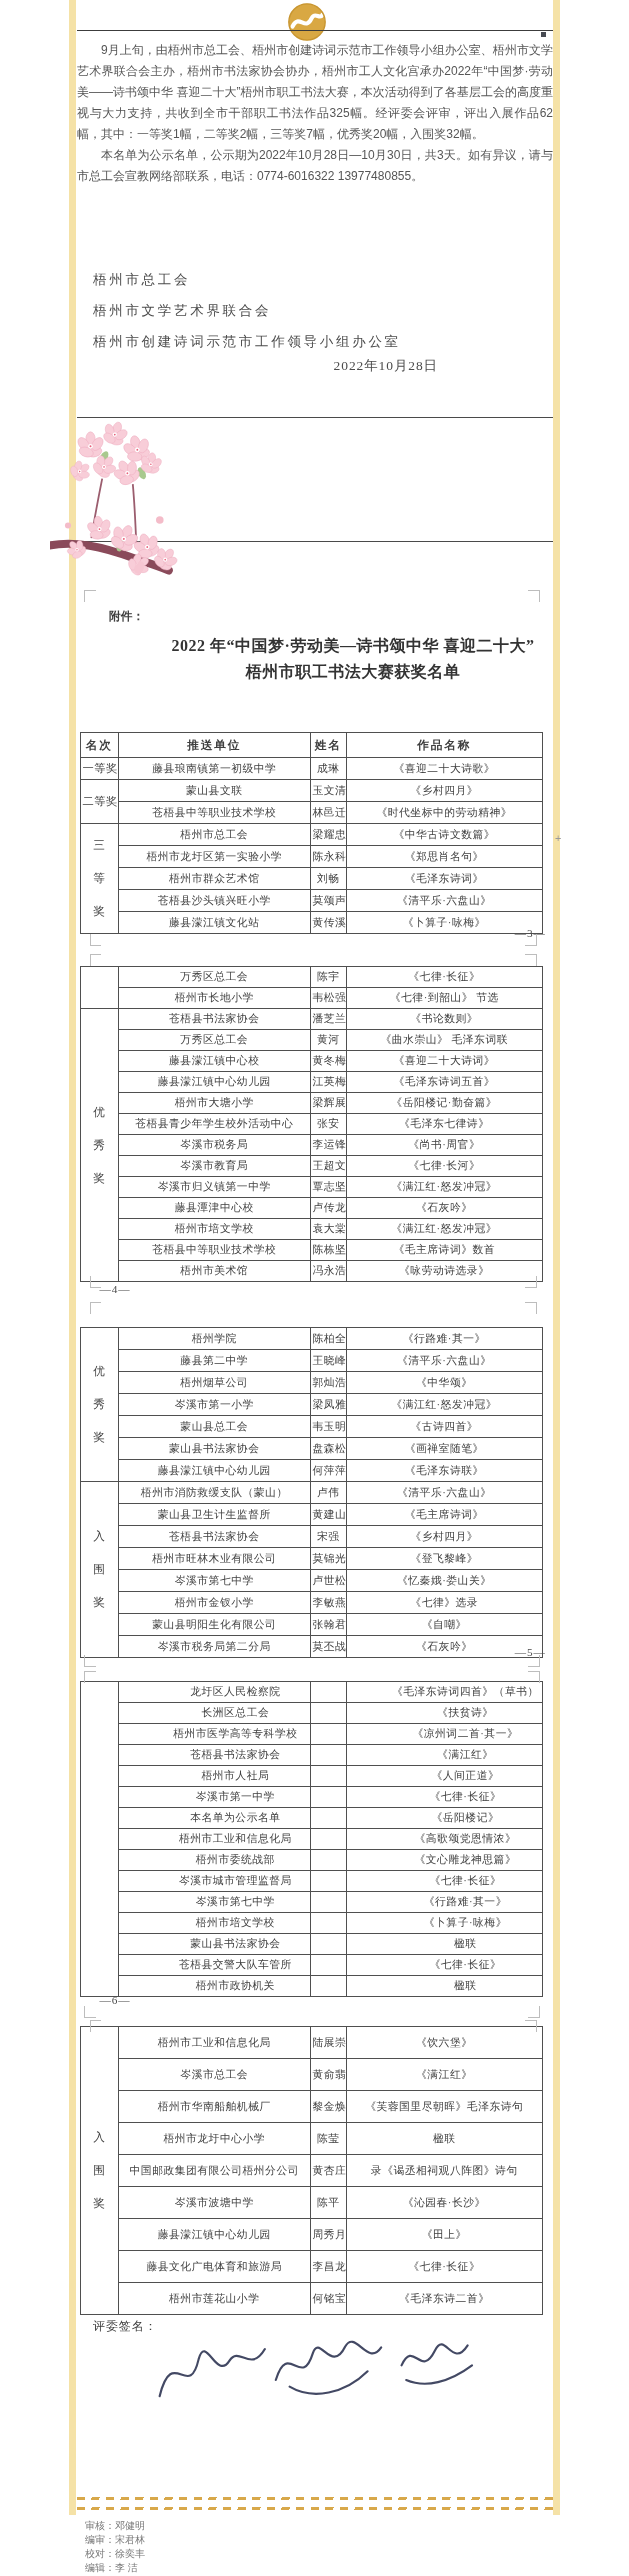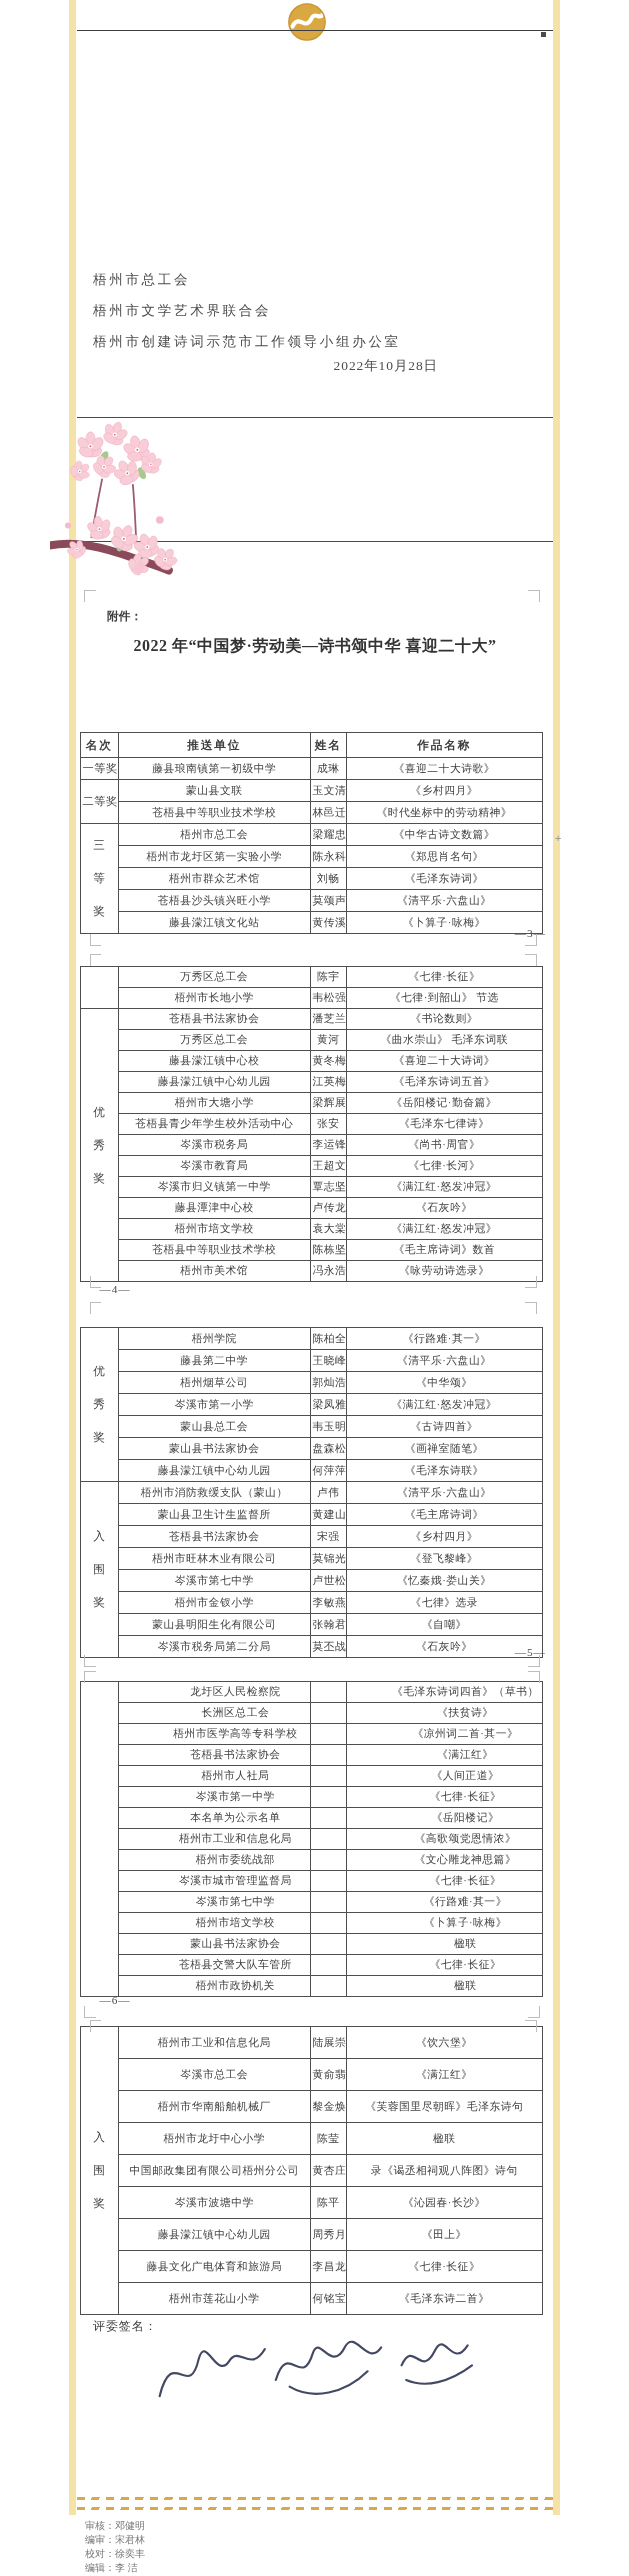--- a/index.html
+++ b/index.html
@@ -15,23 +15,23 @@
   #announce{position:absolute;left:0;top:40px;width:476px;color:#565656;font-size:12px;
             line-height:21px;text-align:justify;}
   #announce p{margin:0;text-indent:2em;}
   
   #signers{position:absolute;left:16px;top:264px;font-family:"Liberation Serif","DejaVu Serif",serif;
            font-size:13.5px;color:#4c4c4c;letter-spacing:2.7px;line-height:31px;}
   #sign-date{position:absolute;right:115px;top:357px;font-family:"Liberation Serif","DejaVu Serif",serif;
              font-size:13.5px;color:#4c4c4c;letter-spacing:0.9px;}
   .hline{position:absolute;left:0;width:476px;border-top:0.9px solid #4a4a4a;}
   
-  #attach-label{position:absolute;left:0;top:609px;font-family:"Liberation Serif","DejaVu Serif",serif;
-                font-weight:bold;font-size:11.7px;color:#3d3d3d;padding-left:30px;}
-  #doc-title{position:absolute;left:0;top:633px;width:476px;text-align:center;
+  #attach-label{position:absolute;left:32px;top:609px;font-family:"Liberation Serif","DejaVu Serif",serif;
+                font-weight:bold;font-size:11.7px;color:#3d3d3d;}
+  #doc-title{position:absolute;left:0;top:633px;width:552px;text-align:center;
              font-family:"Liberation Serif","DejaVu Serif",serif;font-weight:bold;
              font-size:16px;line-height:26px;color:#333;letter-spacing:0.5px;}
   
   .ptable{position:absolute;left:2.7px;}
   table.awards{border-collapse:collapse;table-layout:fixed;width:463px;
     font-family:"Liberation Serif","DejaVu Serif",serif;color:#3f3f3f;font-size:10.8px;}
   table.awards th,table.awards td{border:0.9px solid #4f4f4f;text-align:center;
     padding:0 1.8px;overflow:hidden;white-space:nowrap;letter-spacing:0.5px;}
   table.awards th{font-size:11.7px;font-weight:bold;letter-spacing:1.8px;text-align:center;}
   .p3 thead th{height:24px;} .p3 tbody td{height:21px;}
@@ -74,35 +74,38 @@
     <path d="M6,27 C13,12 20,33 27,18 C31,10 36,20 39,14" stroke="#ffffff" stroke-width="4.5" fill="none" stroke-linecap="round"></path>
     <circle cx="22" cy="22" r="20" fill="none" stroke="#c8952f" stroke-width="1.5"></circle>
   </svg>
 </div>
 
 <div id="content">
   <div class="topline"></div>
   <div class="sq"></div>
 
   <div id="announce">
+    <p>9月上旬，由梧州市总工会、梧州市创建诗词示范市工作领导小组办公室、梧州市文学艺术界联合会主办，梧州市书法家协会协办，梧州市工人文化宫承办2022年“中国梦·劳动美——诗书颂中华 喜迎二十大”梧州市职工书法大赛，本次活动得到了各基层工会的高度重视与大力支持，共收到全市干部职工书法作品325幅。经评委会评审，评出入展作品62幅，其中：一等奖1幅，二等奖2幅，三等奖7幅，优秀奖20幅，入围奖32幅。</p>
+    <p>本名单为公示名单，公示期为2022年10月28日—10月30日，共3天。如有异议，请与市总工会宣教网络部联系，电话：0774-6016322  13977480855。</p>
   </div>
 
   <div id="signers">
     <div>梧州市总工会</div>
     <div>梧州市文学艺术界联合会</div>
     <div>梧州市创建诗词示范市工作领导小组办公室</div>
   </div>
   <div id="sign-date">2022年10月28日</div>
 
   <div class="hline" style="top:417px"></div>
   <div class="hline" style="top:541px"></div>
 
   <div id="attach-label">附件：</div>
   <div id="doc-title">
     <div>2022 年“中国梦·劳动美—诗书颂中华 喜迎二十大”</div>
+    <div>梧州市职工书法大赛获奖名单</div>
   </div>
 
   <div class="ptable p3" style="top:732px">
       <table class="awards p3">
         <colgroup>
           <col style="width: 38px;">
           <col style="width: 191px;">
           <col style="width: 36px;">
           <col style="width: 195px;">
         </colgroup>

